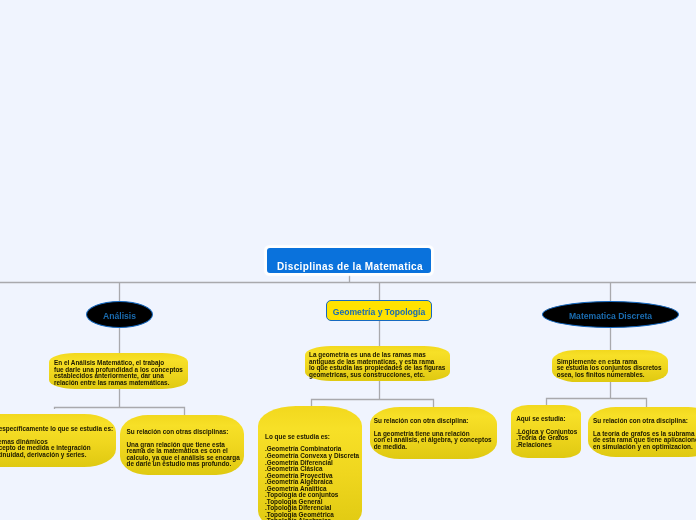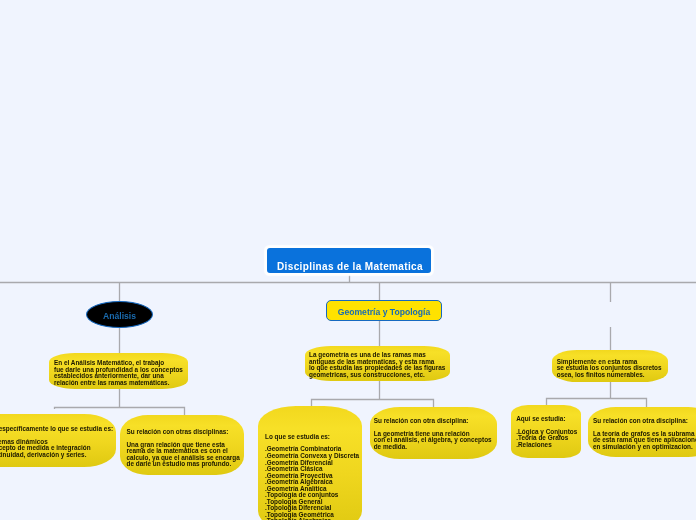--- a/index.html
+++ b/index.html
@@ -112,21 +112,21 @@
 <div class="node leaf" style="left:120px;top:415px;width:124px;height:60px;">
   <svg class="bg" viewBox="0 0 124 60" preserveAspectRatio="none">
     <rect x="0" y="0" width="124" height="60" rx="28" ry="19" fill="url(#gB)"></rect>
   </svg>
   <span class="txt" style="padding:13.8px 0 0 6.5px;"><span class="hd">Su relación con otras disciplinas:</span><span class="gap"></span><span class="hd">Una gran relación que tiene esta
 reama de la matemática es con el
 calculo, ya que el análisis se encarga
 de darle un estudio mas profundo.</span></span>
 </div>
 
-<div class="node rrect" style="left:326px;top:300px;width:116px;height:21px;padding-left:0;">
+<div class="node rrect" style="left:326px;top:300px;width:106px;height:21px;padding-left:0;">
   <span class="blabel">Geometría y Topología</span>
 </div>
 
 <div class="node leaf" style="left:305px;top:346px;width:145px;height:35px;">
   <svg class="bg" viewBox="0 0 145 35" preserveAspectRatio="none">
     <rect x="0" y="0" width="145" height="35" rx="26" ry="9" fill="url(#gB)"></rect>
   </svg>
   <span class="txt" style="padding:6.3px 0 0 4px;">La geometría es una de las ramas mas
 antiguas de las matematicas, y esta rama
 lo que estudia las propiedades de las figuras
@@ -153,20 +153,23 @@
 
 <div class="node leaf" style="left:370px;top:407px;width:127px;height:52px;">
   <svg class="bg" viewBox="0 0 127 52" preserveAspectRatio="none">
     <rect x="0" y="0" width="127" height="52" rx="30" ry="17" fill="url(#gB)"></rect>
   </svg>
   <span class="txt" style="padding:11px 0 0 3.7px;"><span class="hd">Su relación con otra disciplina:</span><span class="gap"></span><span class="hd">La geometría tiene una relación
 con el análisis, el álgebra, y conceptos
 de medida.</span></span>
 </div>
 
+<div class="node ell" style="left:542px;top:301px;width:137px;height:27px;">
+  <span class="blabel">Matematica Discreta</span>
+</div>
 
 <div class="node leaf" style="left:552px;top:350px;width:116px;height:32px;">
   <svg class="bg" viewBox="0 0 116 32" preserveAspectRatio="none">
     <rect x="0" y="0" width="116" height="32" rx="25" ry="11" fill="url(#gB)"></rect>
   </svg>
   <span class="txt" style="padding:8.8px 0 0 4.8px;">Simplemente en esta rama
 se estudia los conjuntos discretos
 osea, los finitos numerables.</span>
 </div>
 

